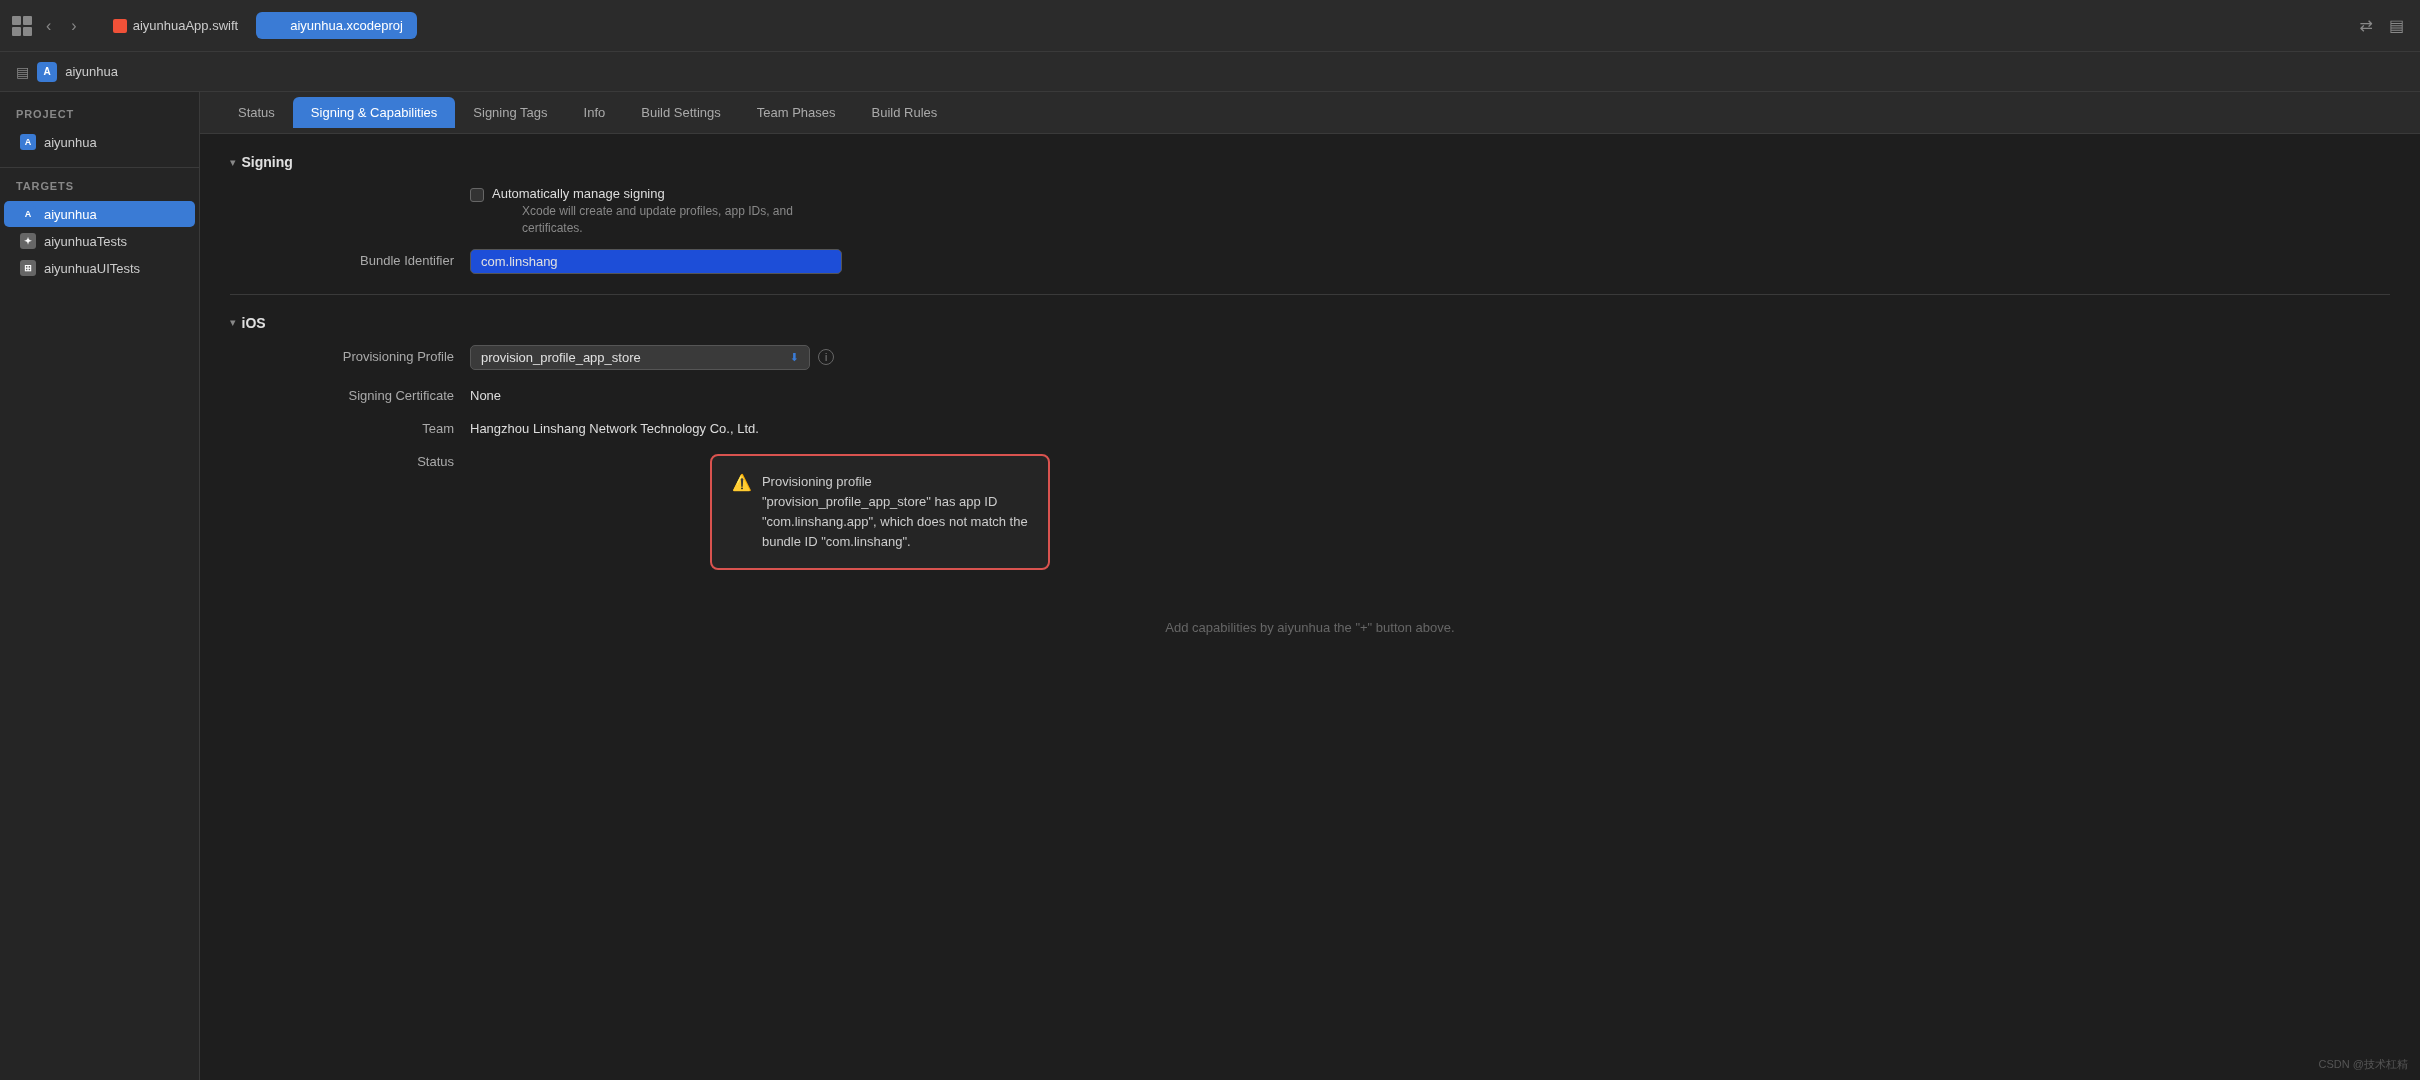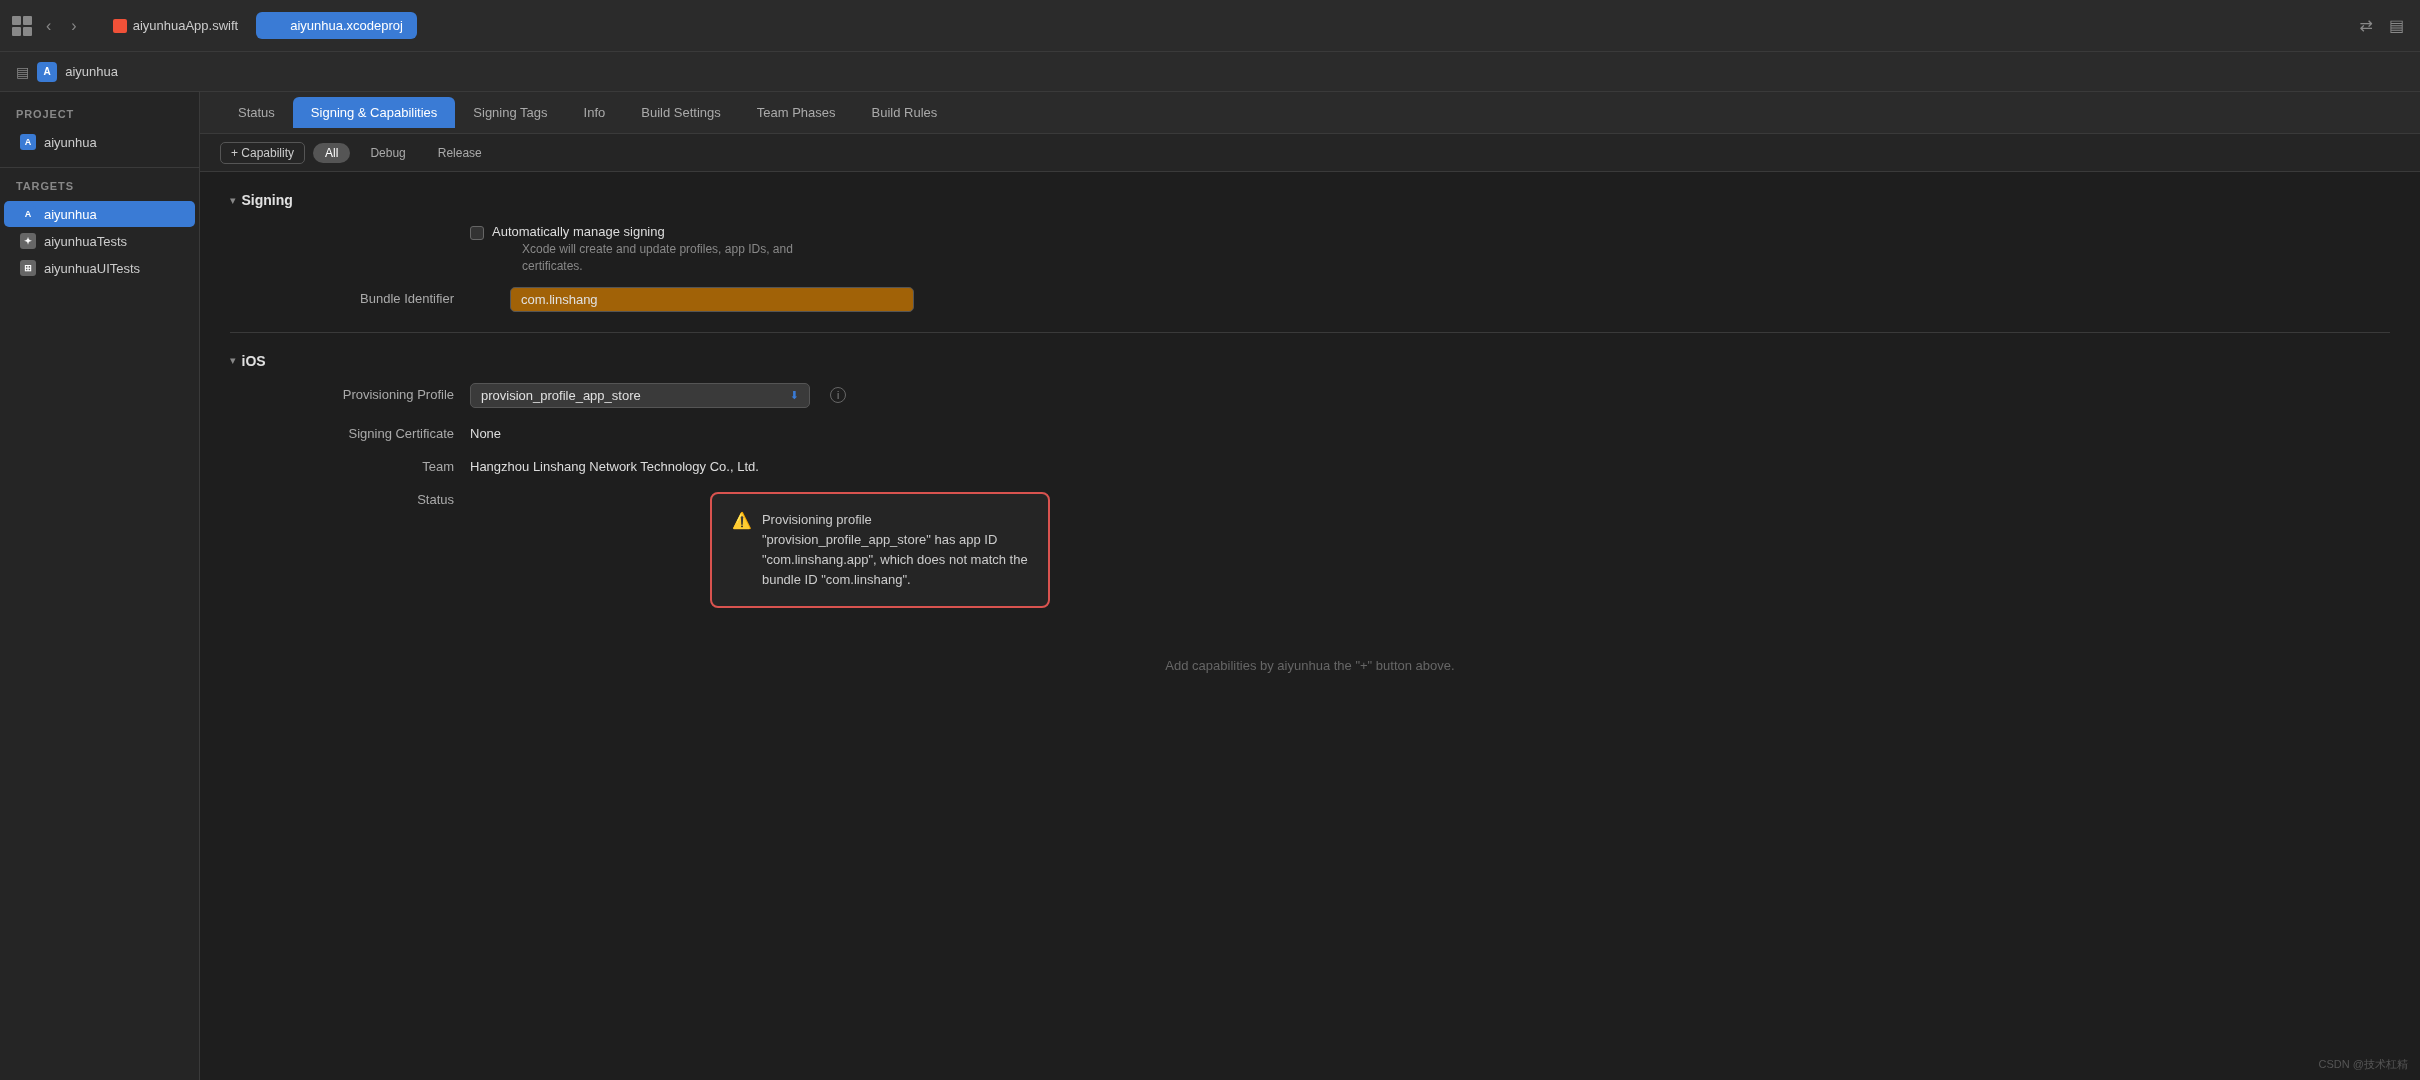--- a/index.html
+++ b/index.html
@@ -320,44 +320,43 @@
     .checkbox-desc {
       font-size: 12px;
       color: #888;
       margin-top: 2px;
       line-height: 1.4;
       margin-left: 30px;
     }
 
     
     .text-input {
-      background: #a16207;
+      background: #1d4ed8;
       border: 1px solid #555;
       border-radius: 5px;
       padding: 4px 10px;
       color: #e0e0e0;
       font-size: 13px;
-      width: 404px;
-      margin-left: 40px;
+      width: 372px;
     }
 
     
     .subsection-header {
       display: flex;
       align-items: center;
       gap: 6px;
       margin: 20px 0 14px;
       padding-left: 0;
     }
 
     
     .select-row {
       display: flex;
       align-items: center;
-      gap: 20px;
+      gap: 8px;
       text-align: right;
     }
     .select-input {
       background: #3a3a3a;
       border: 1px solid #555;
       border-radius: 5px;
       padding: 4px 10px;
       color: #e0e0e0;
       font-size: 13px;
       width: 340px;
@@ -515,34 +514,20 @@
         <span>Build Settings</span>
       </div>
       <div class="tab-item">
         <span>Team Phases</span>
       </div>
       <div class="tab-item">
         <span>Build Rules</span>
       </div>
     </div>
 
-    <div class="filter-bar">
-      <button class="capability-btn">
-        <span>+ Capability</span>
-      </button>
-      <button class="filter-pill active">
-        <span>All</span>
-      </button>
-      <button class="filter-pill">
-        <span>Debug</span>
-      </button>
-      <button class="filter-pill">
-        <span>Release</span>
-      </button>
-    </div>
 
     <div class="scroll-content">
 
       <div class="section-header">
         <span class="chevron">▾</span>
         <span class="section-title">Signing</span>
       </div>
 
       <div class="checkbox-row">
         <div class="checkbox-custom"></div>

